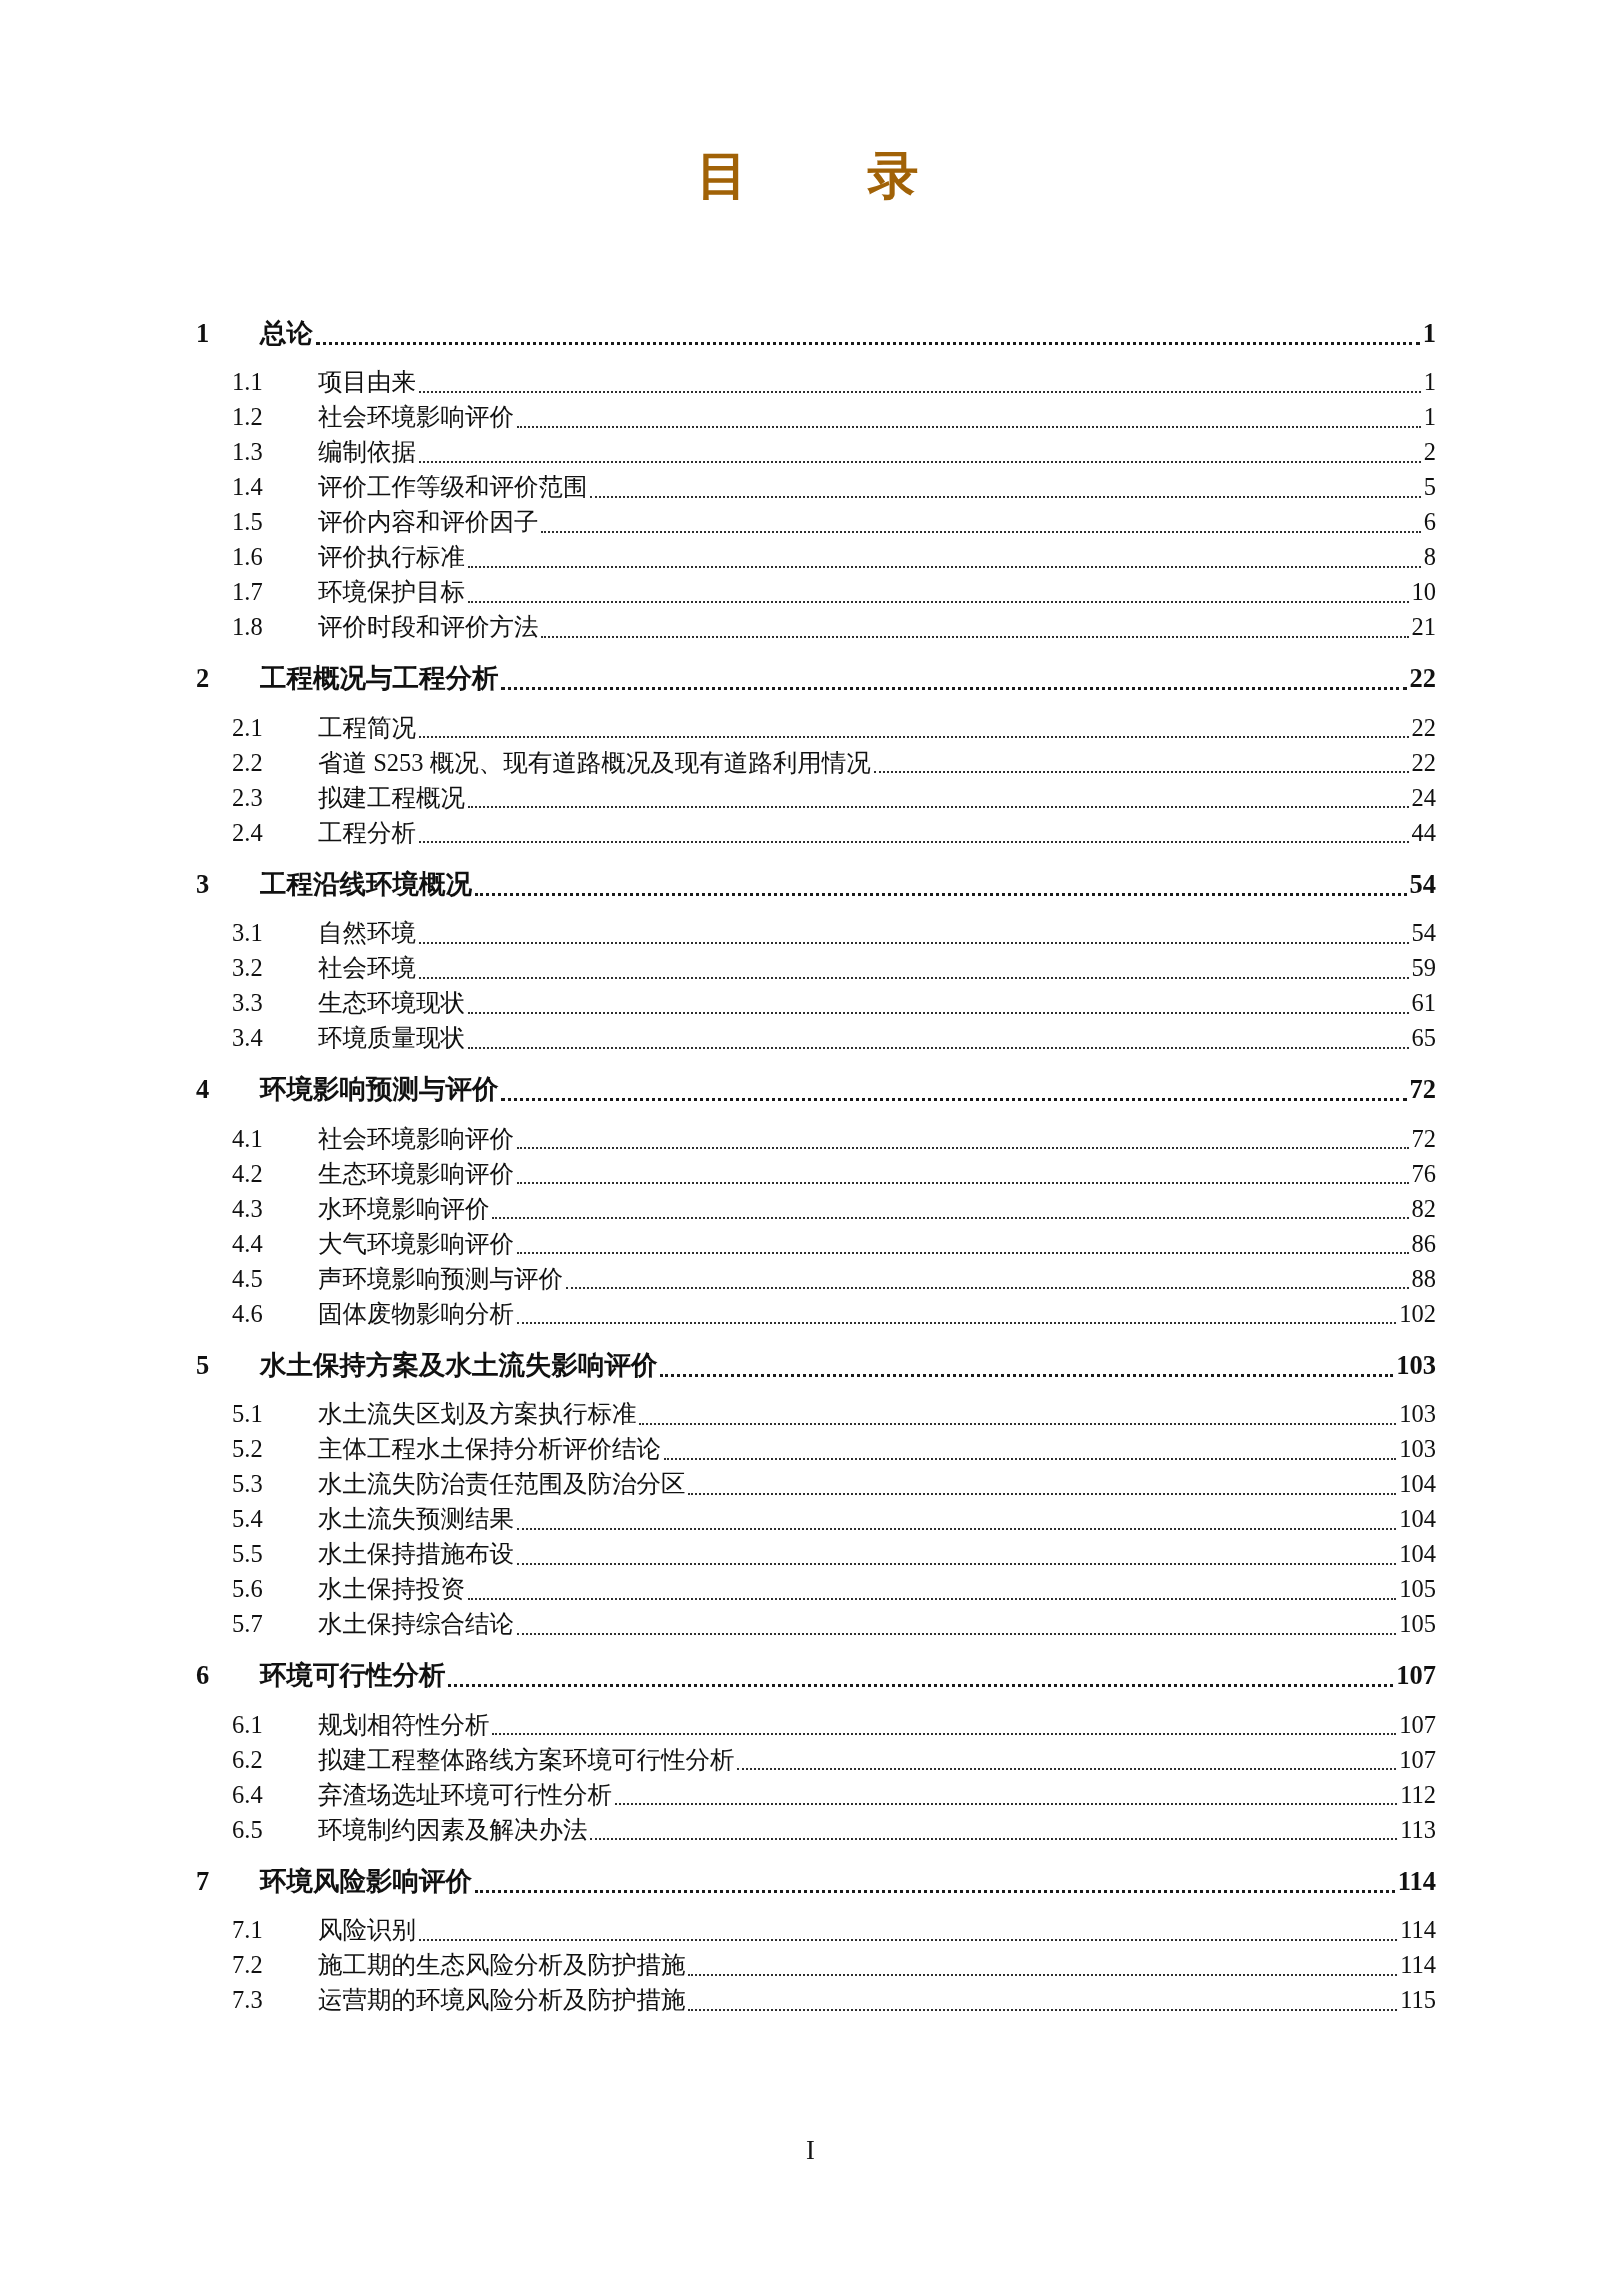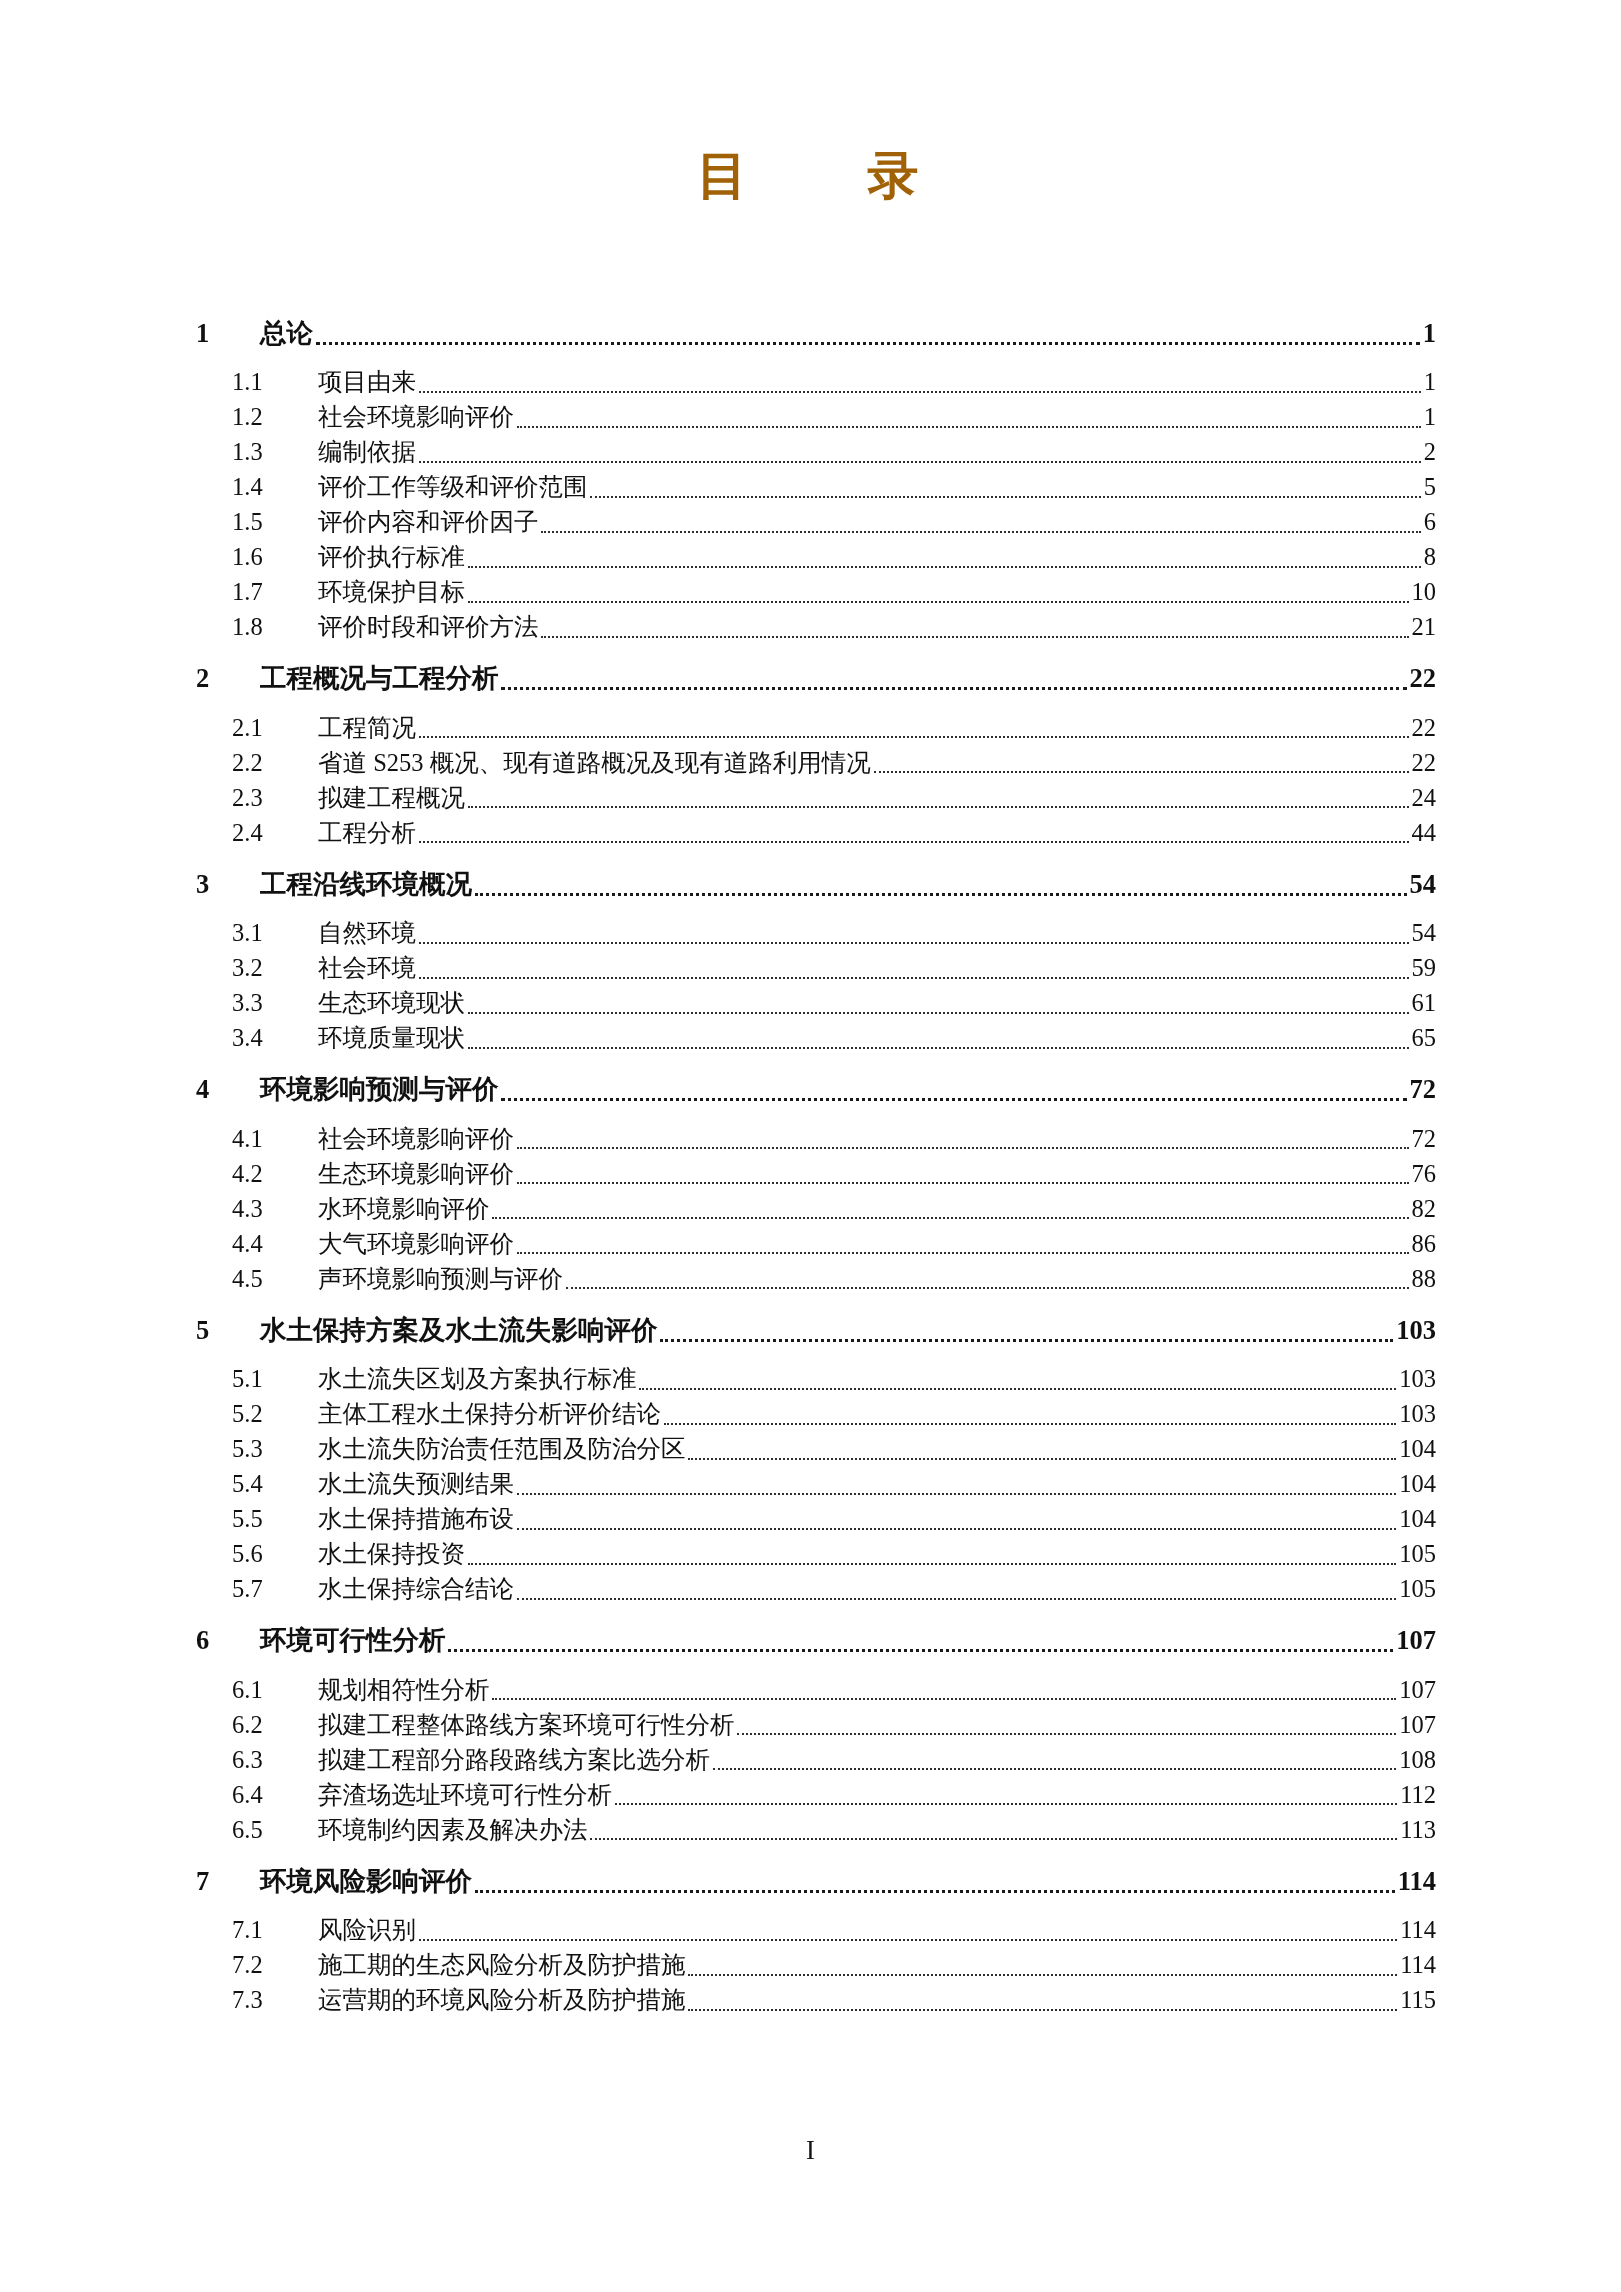--- a/index.html
+++ b/index.html
@@ -241,20 +241,26 @@
     <span class="label">大气环境影响评价</span>
     <span class="leader"></span>
     <span class="pg">86</span>
   </div>
       <div class="toc-row item">
     <span class="num">4.5</span>
     <span class="label">声环境影响预测与评价</span>
     <span class="leader"></span>
     <span class="pg">88</span>
   </div>
+      <div class="toc-row item">
+    <span class="num">4.6</span>
+    <span class="label">固体废物影响分析</span>
+    <span class="leader"></span>
+    <span class="pg">102</span>
+  </div>
       <div class="toc-row chapter">
     <span class="num">5</span>
     <span class="label">水土保持方案及水土流失影响评价</span>
     <span class="leader"></span>
     <span class="pg">103</span>
   </div>
       <div class="toc-row item">
     <span class="num">5.1</span>
     <span class="label">水土流失区划及方案执行标准</span>
     <span class="leader"></span>
@@ -306,26 +312,20 @@
     <span class="num">6.1</span>
     <span class="label">规划相符性分析</span>
     <span class="leader"></span>
     <span class="pg">107</span>
   </div>
       <div class="toc-row item">
     <span class="num">6.2</span>
     <span class="label">拟建工程整体路线方案环境可行性分析</span>
     <span class="leader"></span>
     <span class="pg">107</span>
-  </div>
-      <div class="toc-row item">
-    <span class="num">6.3</span>
-    <span class="label">拟建工程部分路段路线方案比选分析</span>
-    <span class="leader"></span>
-    <span class="pg">108</span>
   </div>
       <div class="toc-row item">
     <span class="num">6.4</span>
     <span class="label">弃渣场选址环境可行性分析</span>
     <span class="leader"></span>
     <span class="pg">112</span>
   </div>
       <div class="toc-row item">
     <span class="num">6.5</span>
     <span class="label">环境制约因素及解决办法</span>

